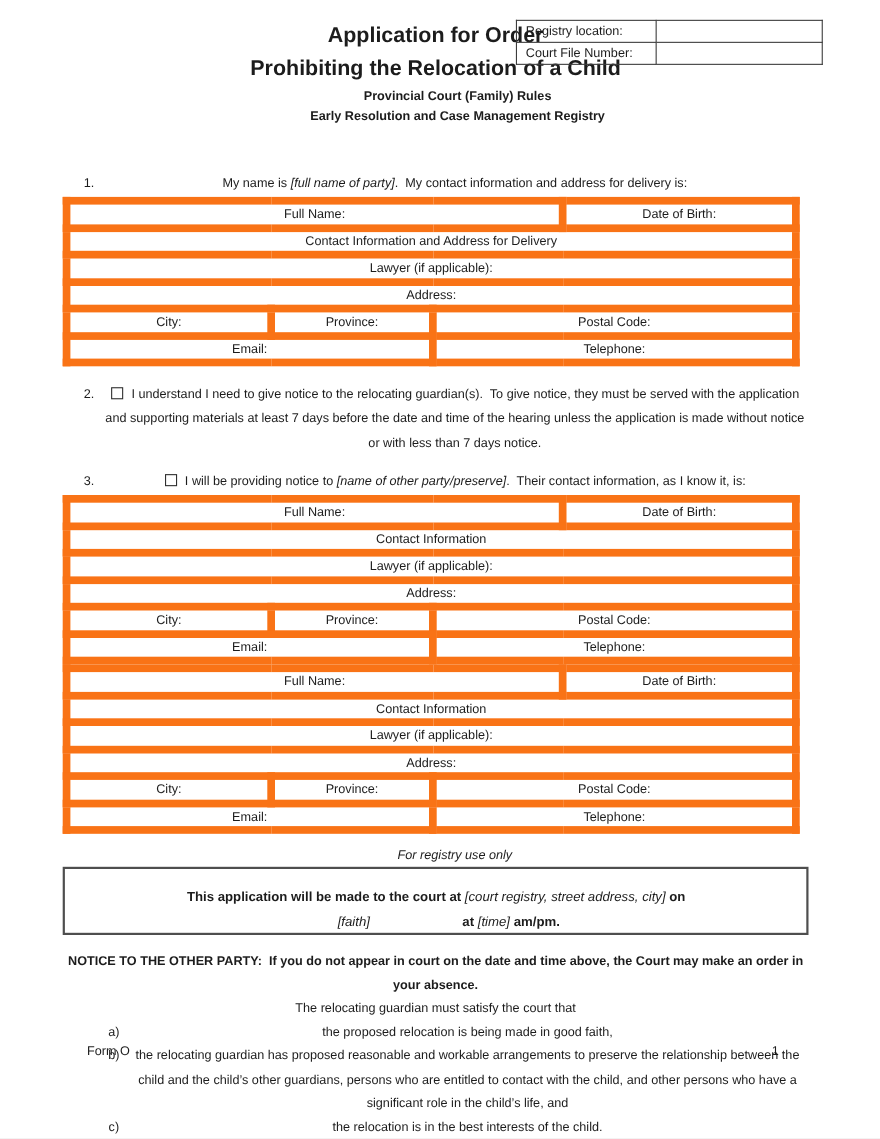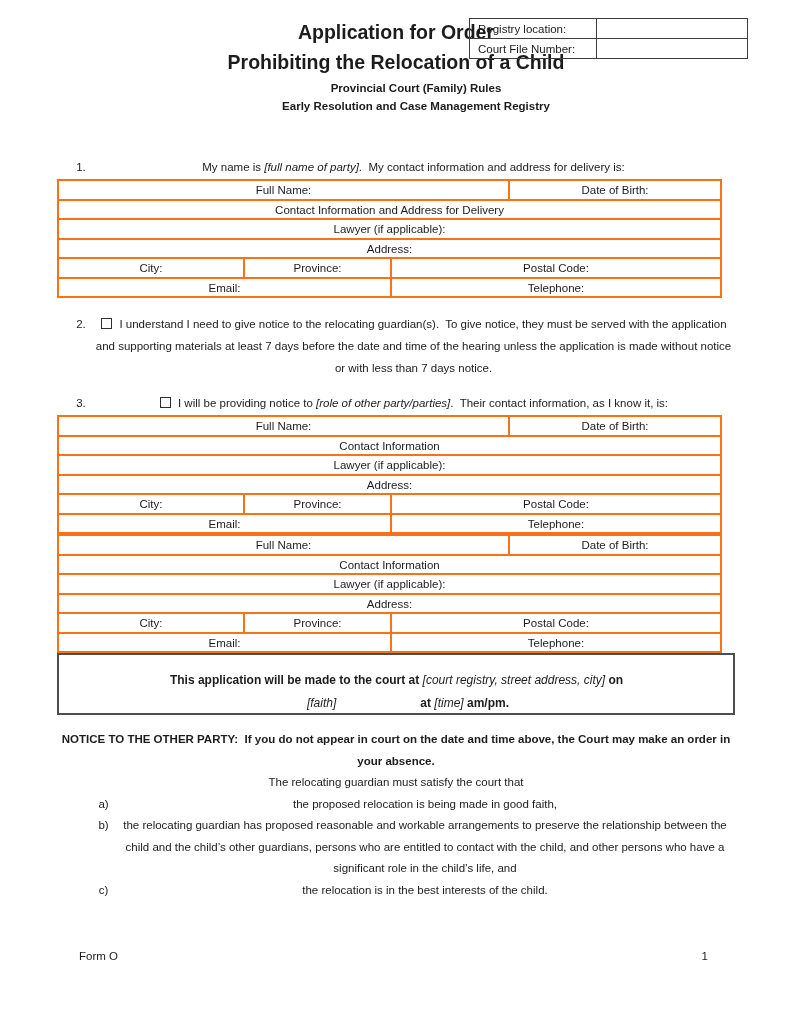--- a/index.html
+++ b/index.html
@@ -24,21 +24,21 @@
   .heading-item.h3 { margin-top:10px; }
   .para-item { line-height:22px; margin-top:15px; }
   .t { white-space:pre-wrap; }
   .ph { font-style:italic; }
   .cb { display:inline-block; width:11px; height:11px; border:1px solid #2f2f2f; background:#fff;
         margin:0 7px 0 1px; vertical-align:-1px; }
 
   
   .form-table { border-collapse:collapse; table-layout:fixed; width:665px; font-size:11.5px;
     border:2px solid #4e4e4e; }
-  .form-table td { border:2px solid #f97316; height:15px; padding:2px 5px 1px; line-height:14.5px; vertical-align:middle; }
+  .form-table td { border:7px solid #f97316; height:15px; padding:2px 5px 1px; line-height:14.5px; vertical-align:middle; }
   .form-table .hdr { font-weight:normal; }
 
   .addl-note { font-size:11.5px; font-weight:bold; font-style:italic; line-height:15px; margin:3px 0 2px; }
 
   
   .registry-use { font-size:11.5px; font-style:italic; line-height:15px; margin:13px 0 2px 35px; }
   .court-box { border:2px solid #4e4e4e; height:62px; padding:14px 8px 0 9px;
     font-size:12px; line-height:23px; font-weight:bold; }
   .court-box .ph { font-weight:normal; }
   .box-l2 .d { margin-left:23px; font-weight:normal; }
@@ -129,21 +129,21 @@
     <div class="ni para-item">
       <span class="num">2.</span>
       <div class="body">
         <span class="cb"></span><span class="t">I understand I need to give notice to the relocating guardian(s).  To give notice, they must be served with the application and supporting materials at least 7 days before the date and time of the hearing unless the application is made without notice or with less than 7 days notice.</span>
       </div>
     </div>
 
     <div class="ni heading-item h3" style="margin-top:16px;">
       <span class="num">3.</span>
       <div class="body">
-        <span class="cb"></span><span class="t">I will be providing notice to </span><span class="ph">[role of other party/parties]</span><span class="t">.  Their contact information, as I know it, is:</span>
+        <span class="cb"></span><span class="t">I will be providing notice to </span><span class="ph">[name of other party/preserve]</span><span class="t">.  Their contact information, as I know it, is:</span>
       </div>
     </div>
 
     <table class="form-table">
       <colgroup>
           <col style="width:186px">
           <col style="width:147px">
           <col style="width:118px">
           <col style="width:212px">
         </colgroup>
@@ -200,20 +200,21 @@
         <td><span>Province:</span></td>
         <td colspan="2"><span>Postal Code:</span></td>
       </tr>
       <tr>
         <td colspan="2"><span>Email:</span></td>
         <td colspan="2"><span>Telephone:</span></td>
       </tr>
     </tbody>
       </table>
 
+    <div class="registry-use">For registry use only</div>
 
     <div class="court-box">
       <div class="box-l1">
         <span class="t">This application will be made to the court at </span><span class="ph">[court registry, street address, city]</span><span class="t"> on</span>
       </div>
       <div class="box-l2">
         <span class="ph d">[faith]</span><span class="t at">at </span><span class="ph">[time]</span><span class="t"> am/pm.</span>
       </div>
     </div>
 

